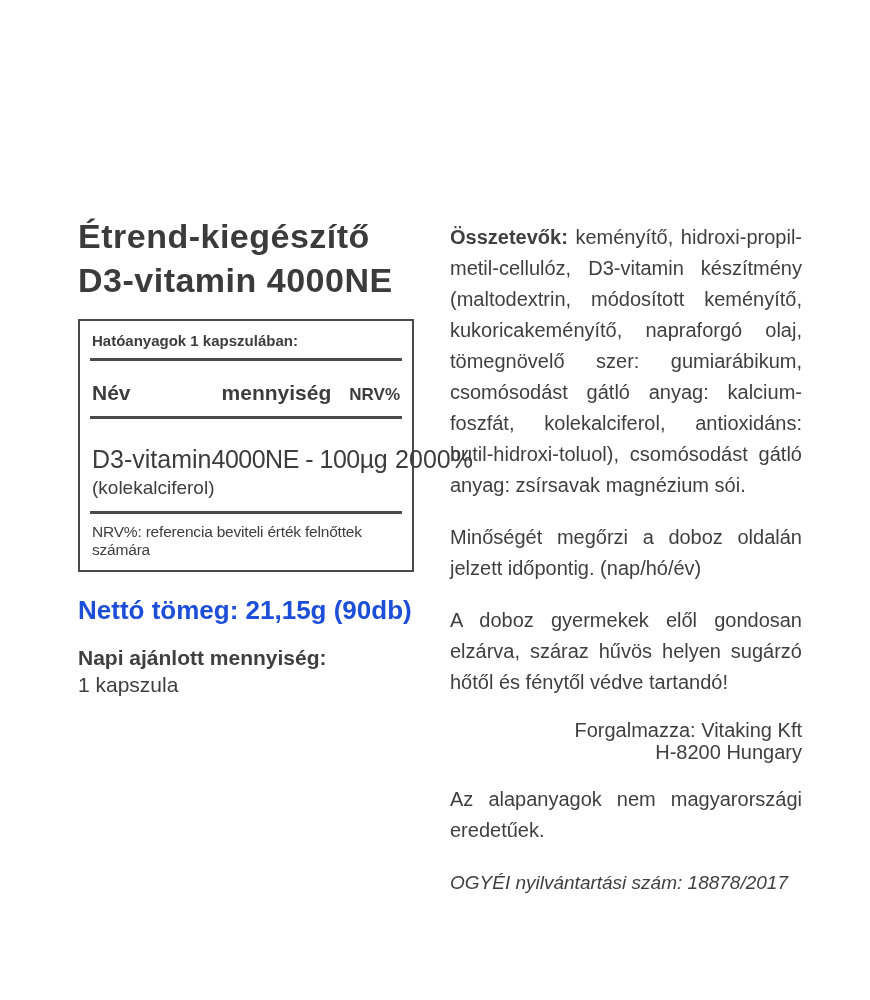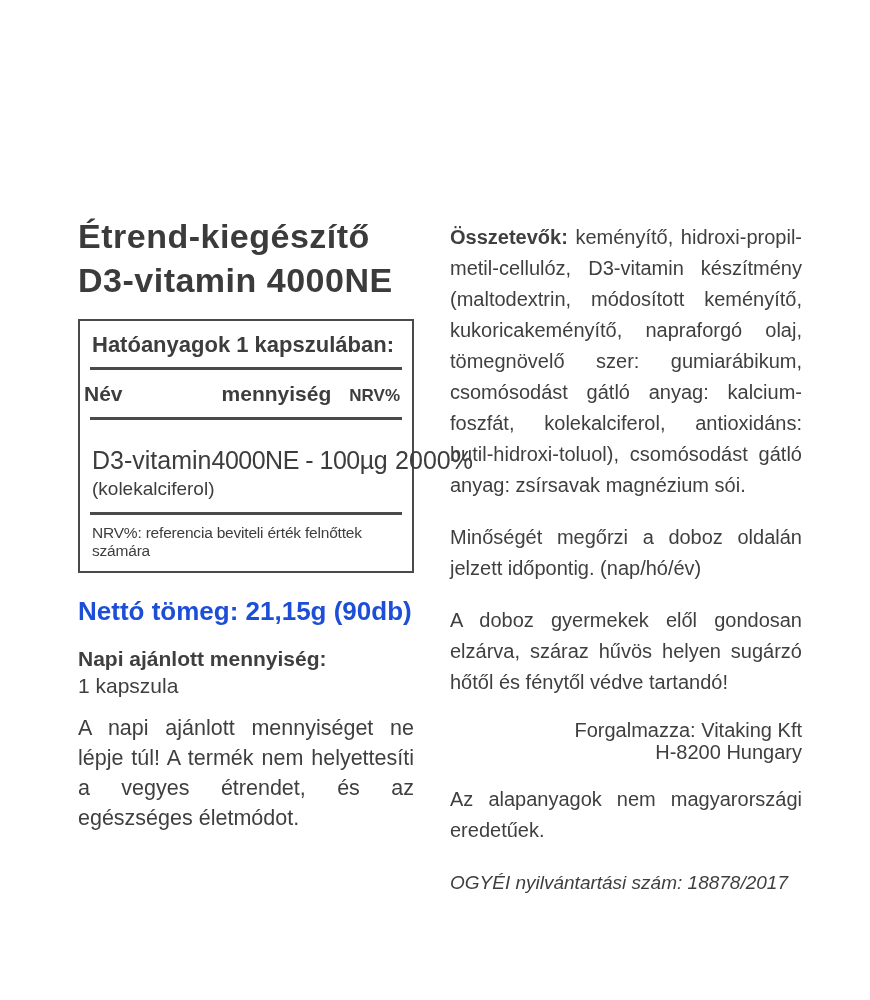--- a/index.html
+++ b/index.html
@@ -29,33 +29,34 @@
   }
 
   
   .facts-table {
     margin-top: 17px;
     border: 2px solid #4a4a4a;
     width: 336px;
     color: #3d3d3d;
   }
   .facts-title {
-    font-size: 22px;
+    font-size: 15px;
     font-weight: bold;
     padding: 11px 12px 9px 12px;
   }
   .facts-rule {
     height: 3px;
     background: #4a4a4a;
     margin: 0 10px;
   }
   .facts-header {
     display: flex;
     align-items: baseline;
-    padding: 12px 12px 11px 4px;
+    padding: 12px 12px 11px 12px;
+    margin-top: 8px;
   }
   .facts-header .c-name { font-size: 21px; font-weight: bold; flex: 1; }
   .facts-header .c-amount { font-size: 21px; font-weight: bold; margin-right: 18px; }
   .facts-header .c-nrv { font-size: 17px; font-weight: bold; }
   .facts-row {
     padding: 11px 12px 2px 12px;
     display: flex;
     align-items: flex-start;
     font-size: 25px;
     white-space: nowrap;
@@ -140,21 +141,20 @@
       <div class="facts-subrow">(kolekalciferol)</div>
       <div class="facts-rule"></div>
       <div class="facts-footnote">NRV%: referencia beviteli érték felnőttek számára</div>
     </div>
 
     <div class="net-weight">Nettó tömeg: 21,15g (90db)</div>
 
     <div class="daily-label">Napi ajánlott mennyiség:</div>
     <div class="daily-value">1 kapszula</div>
 
-    <div class="warning-par">A napi ajánlott mennyiséget ne lépje túl! A termék nem helyettesíti a vegyes étrendet, és az egészséges életmódot.</div>
   </div>
 
   <div class="col-right">
 
     <div class="rc-par"><b>Összetevők:</b><span> keményítő, hidroxi-propil-metil-cellulóz, D3-vitamin készítmény (maltodextrin, módosított keményítő, kukoricakeményítő, napraforgó olaj, tömegnövelő szer: gumiarábikum, csomósodást gátló anyag: kalcium-foszfát, kolekalciferol, antioxidáns: butil-hidroxi-toluol), csomósodást gátló anyag: zsírsavak magnézium sói.</span></div>
 
     <div class="rc-par">Minőségét megőrzi a doboz oldalán jelzett időpontig. (nap/hó/év)</div>
 
     <div class="rc-par">A doboz gyermekek elől gondosan elzárva, száraz hűvös helyen sugárzó hőtől és fénytől védve tartandó!</div>
 

